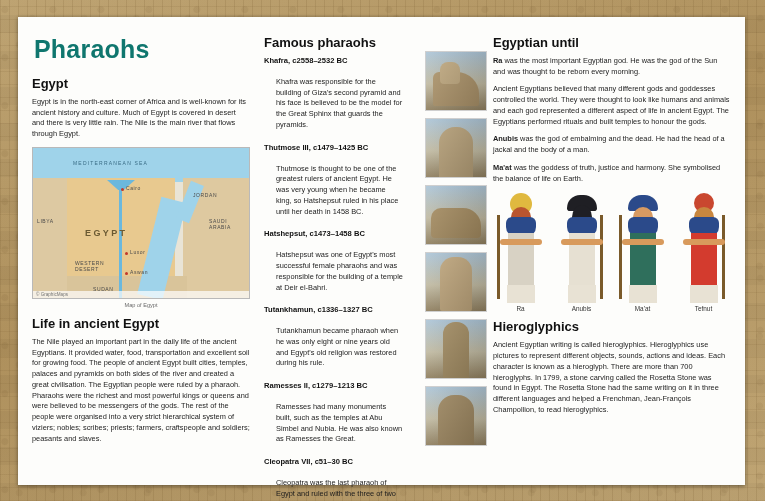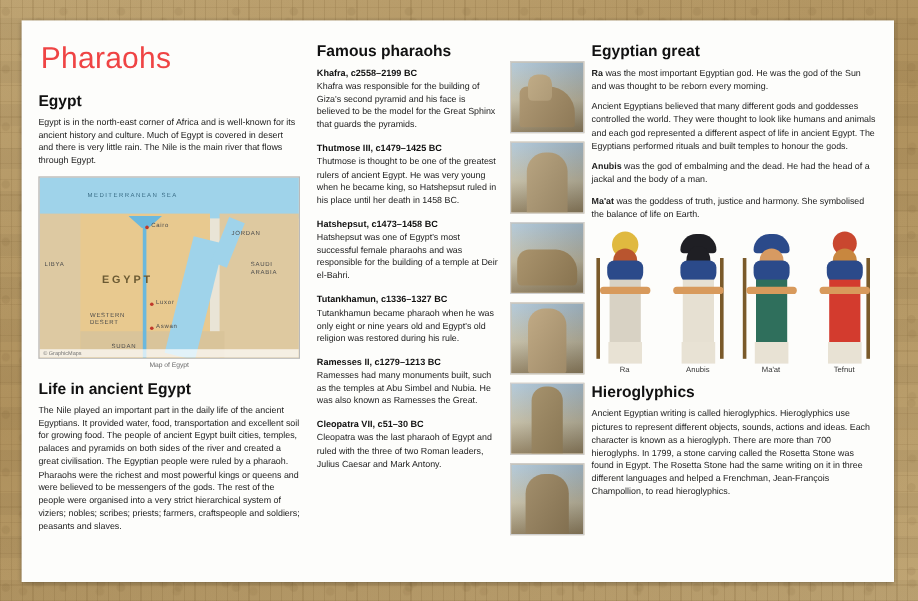--- a/index.html
+++ b/index.html
@@ -52,23 +52,23 @@
     gap: 0px;
   }
 
   .col-left   { width: 244px; padding-right: 14px; }
   .col-mid    { width: 218px; padding-right: 10px; }
   .col-imgs   { width: 68px;  padding-right: 8px; }
   .col-right  { width: 243px; }
 
   h1.page-title {
     font-size: 25px;
-    font-weight: normal;
+    font-weight: bold;
     margin: 6px 0 12px 2px;
-    color: #ef4444;
+    color: #0f766e;
     letter-spacing: 0.2px;
   }
   h2.section {
     font-size: 13px;
     font-weight: bold;
     margin: 0 0 6px 0;
     color: #111;
   }
 
   p.body {
@@ -81,21 +81,21 @@
   .entry { margin-bottom: 9px; }
   .entry-title {
     font-size: 7.6px;
     font-weight: bold;
     margin: 0 0 2px 0;
     color: #111;
   }
   .entry-text {
     font-size: 7.4px;
     line-height: 1.45;
-    margin: 0;
+    margin: 12px;
     color: #1c1c1c;
   }
   .gods-para b { font-weight: bold; }
 
   
   .map {
     position: relative;
     width: 218px;
     height: 152px;
     border: 1px solid #b9b9b9;
@@ -298,21 +298,21 @@
     <div class="map-cap">Map of Egypt</div>
 
     <h2 class="section">Life in ancient Egypt</h2>
     <p class="body">The Nile played an important part in the daily life of the ancient Egyptians. It provided water, food, transportation and excellent soil for growing food. The people of ancient Egypt built cities, temples, palaces and pyramids on both sides of the river and created a great civilisation. The Egyptian people were ruled by a pharaoh. Pharaohs were the richest and most powerful kings or queens and were believed to be messengers of the gods. The rest of the people were organised into a very strict hierarchical system of viziers; nobles; scribes; priests; farmers, craftspeople and soldiers; peasants and slaves.</p>
   </div>
 
   <div class="col-mid">
     <h2 class="section" style="margin-top:6px;">Famous pharaohs</h2>
 
     <div class="entry">
-      <p class="entry-title">Khafra, c2558–2199 BC</p>
+      <p class="entry-title">Khafra, c2558–2532 BC</p>
       <p class="entry-text">Khafra was responsible for the building of Giza's second pyramid and his face is believed to be the model for the Great Sphinx that guards the pyramids.</p>
     </div>
     <div class="entry">
       <p class="entry-title">Thutmose III, c1479–1425 BC</p>
       <p class="entry-text">Thutmose is thought to be one of the greatest rulers of ancient Egypt. He was very young when he became king, so Hatshepsut ruled in his place until her death in 1458 BC.</p>
     </div>
     <div class="entry">
       <p class="entry-title">Hatshepsut, c1473–1458 BC</p>
       <p class="entry-text">Hatshepsut was one of Egypt's most successful female pharaohs and was responsible for the building of a temple at Deir el-Bahri.</p>
     </div>
@@ -360,21 +360,21 @@
       </div>
       <div class="thumb t-bust2">
         <div class="sky"></div>
           <div class="stone"></div>
           <div class="shade"></div>
       </div>
     </div>
   </div>
 
   <div class="col-right">
-    <h2 class="section" style="margin-top:6px;">Egyptian great</h2>
+    <h2 class="section" style="margin-top:6px;">Egyptian until</h2>
     <p class="body gods-para"><b>Ra</b><span> was the most important Egyptian god. He was the god of the Sun and was thought to be reborn every morning.</span></p>
 
     <p class="body">Ancient Egyptians believed that many different gods and goddesses controlled the world. They were thought to look like humans and animals and each god represented a different aspect of life in ancient Egypt. The Egyptians performed rituals and built temples to honour the gods.</p>
     <p class="body gods-para"><b>Anubis</b><span> was the god of embalming and the dead. He had the head of a jackal and the body of a man.</span></p>
     <p class="body gods-para"><b>Ma'at</b><span> was the goddess of truth, justice and harmony. She symbolised the balance of life on Earth.</span></p>
 
     <div class="gods-fig">
       <div class="god g-ra">
         <div class="staff"></div>
           <div class="headpiece"></div>

